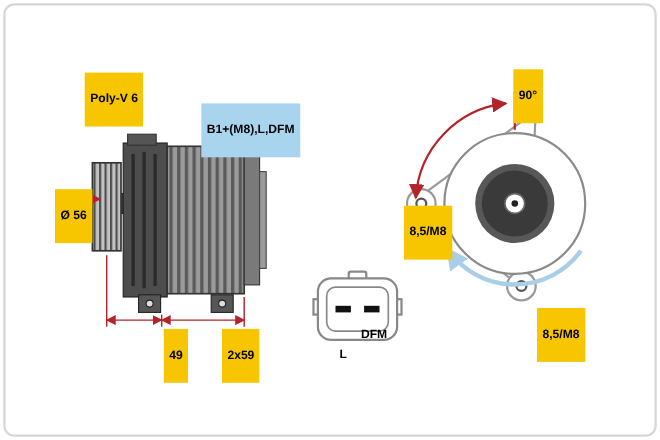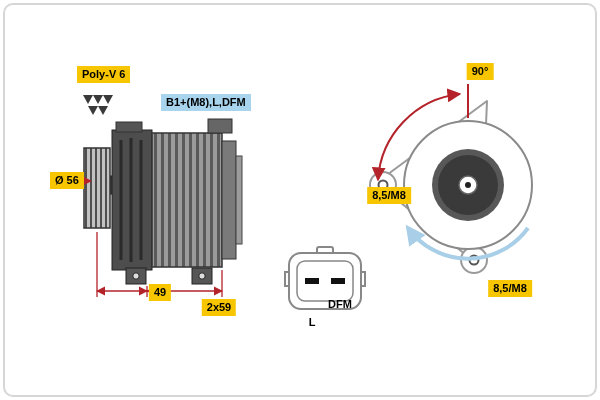--- a/index.html
+++ b/index.html
@@ -7,21 +7,21 @@
     position:relative; width:600px; height:400px; background:#ffffff;
     font-family:"Liberation Sans", sans-serif; overflow:hidden;
   }
   #frame {
     position:absolute; left:3px; top:3px; right:3px; bottom:3px;
     border:2px solid #d6d6d6; border-radius:10px; pointer-events:none;
   }
   svg { position:absolute; left:0; top:0; }
   .lbl {
     position:absolute; font-weight:bold; font-size:11px; line-height:13px;
-    color:#000; padding:2px 5px; white-space:nowrap;
+    color:#000; padding:18px 5px; white-space:nowrap;
   }
   .yellow { background:#F7C600; }
   .blue   { background:#A8D4EE; }
   .center { transform:translateX(-50%);margin-left:39px; }
   .pin-label {
     position:absolute; font-weight:bold; font-size:11px; color:#000;
     transform:translateX(-50%); white-space:nowrap;
   }
 </style>
 </head>
@@ -118,25 +118,25 @@
       <rect x="357" y="272" width="8" height="14" fill="#fff" stroke="#888" stroke-width="2"></rect>
       <rect x="289" y="253" width="72" height="56" rx="12" fill="#fff" stroke="#888" stroke-width="2"></rect>
       <rect x="297" y="261" width="56" height="40" rx="8" fill="none" stroke="#888" stroke-width="1.5"></rect>
       <rect x="305" y="278" width="14" height="6" fill="#111"></rect>
       <rect x="331" y="278" width="14" height="6" fill="#111"></rect>
     </g>
   </svg>
 
   <div class="lbl yellow" style="left:77px; top:66px;">Poly-V 6</div>
 
-  <div class="lbl blue" style="left:161px; top:94px;">B1+(M8),L,DFM</div>
+  <div class="lbl blue" style="left:183px; top:94px;">B1+(M8),L,DFM</div>
 
   <div class="lbl yellow" style="left:50px; top:172px;">Ø 56</div>
 
-  <div class="lbl yellow center" style="left:121px; top:284px;">49</div>
+  <div class="lbl yellow center" style="left:121px; top:299px;">49</div>
 
   <div class="lbl yellow center" style="left:180px; top:299px;">2x59</div>
 
   <div class="lbl yellow center" style="left:441px; top:63px;">90°</div>
 
   <div class="lbl yellow center" style="left:350px; top:187px;">8,5/M8</div>
 
   <div class="lbl yellow center" style="left:471px; top:280px;">8,5/M8</div>
 
   <div class="pin-label" style="left:312px; top:316px;">L</div>

